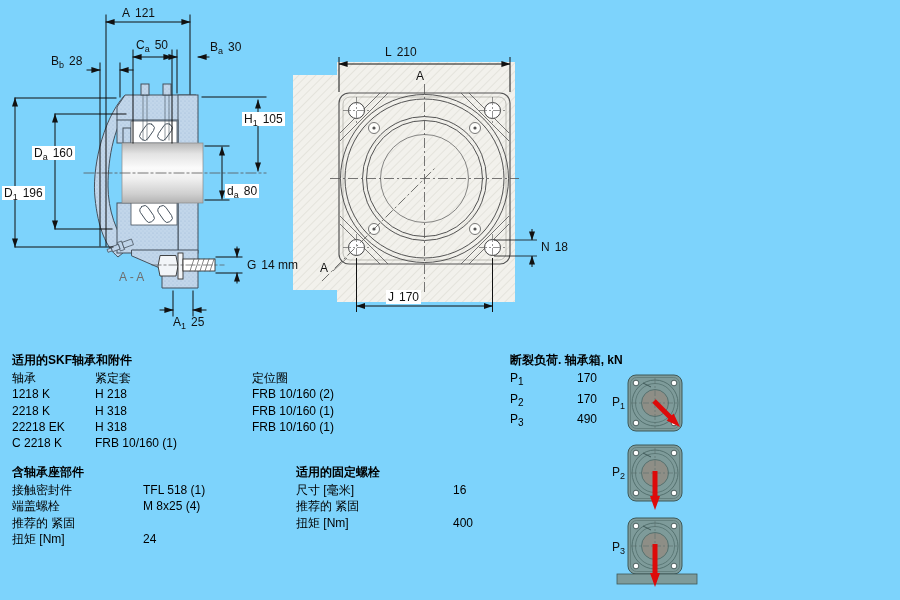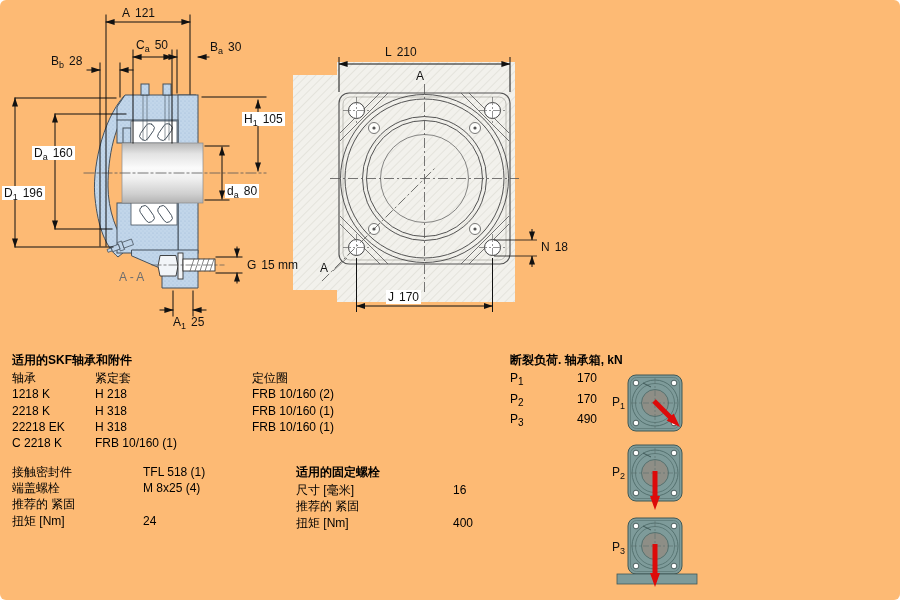--- a/index.html
+++ b/index.html
@@ -1,17 +1,17 @@
 <!DOCTYPE html>
 <html><head>
 <meta charset="utf-8">
 <style>
   html,body { margin:0; padding:0; background:#fff; }
-  .page { position:relative; width:900px; height:600px; background:#fdba74;
-          font-family:"Liberation Sans","DejaVu Sans",sans-serif; color:#000; overflow:hidden;border-radius:6px; }
+  .page { position:relative; width:900px; height:600px; background:#7dd3fc;
+          font-family:"Liberation Sans","DejaVu Sans",sans-serif; color:#000; overflow:hidden; }
   svg { position:absolute; left:0; top:0; }
   .lbl { position:absolute; font-size:12px; white-space:nowrap; color:#111; }
   .lbl sub { font-size:9px; line-height:0; }
   .lbl .val { margin-left:5px; }
   .bgw { background:#fff; padding:0 2px; }
   .gray { color:#6e6e6e; }
   .tbl { position:absolute; font-size:12px; line-height:16.2px; }
   .b { font-weight:normal; }
   .ttl { font-weight:bold; margin-bottom:2px; white-space:nowrap; }
   .grid3 { display:grid; grid-template-columns:83px 157px auto; }
@@ -246,21 +246,21 @@
   </svg>
 
   <div class="lbl" style="left:122px; top:6px;"><span>A</span><sub></sub><span class="val">121</span></div>
   <div class="lbl" style="left:136px; top:38px;"><span>C</span><sub>a</sub><span class="val">50</span></div>
   <div class="lbl" style="left:210px; top:40px;"><span>B</span><sub>a</sub><span class="val">30</span></div>
   <div class="lbl" style="left:51px; top:54px;"><span>B</span><sub>b</sub><span class="val">28</span></div>
   <div class="lbl bgw" style="left:242px; top:112px;"><span>H</span><sub>1</sub><span class="val">105</span></div>
   <div class="lbl bgw" style="left:32px; top:146px;"><span>D</span><sub>a</sub><span class="val">160</span></div>
   <div class="lbl bgw" style="left:2px; top:186px;"><span>D</span><sub>1</sub><span class="val">196</span></div>
   <div class="lbl bgw" style="left:225px; top:184px;text-align:right;"><span>d</span><sub>a</sub><span class="val">80</span></div>
-  <div class="lbl" style="left:247px; top:258px;"><span>G</span><span class="val">15 mm</span></div>
+  <div class="lbl" style="left:247px; top:258px;"><span>G</span><span class="val">14 mm</span></div>
   <div class="lbl gray" style="left:119px; top:270px;"><span>A - A</span></div>
   <div class="lbl" style="left:173px; top:315px;"><span>A</span><sub>1</sub><span class="val">25</span></div>
 
   <div class="lbl" style="left:385px; top:45px;"><span>L</span><span class="val">210</span></div>
   <div class="lbl" style="left:416px; top:69px;"><span>A</span></div>
   <div class="lbl" style="left:541px; top:240px;"><span>N</span><span class="val">18</span></div>
   <div class="lbl bgw" style="left:386px; top:290px;"><span>J</span><span class="val">170</span></div>
   <div class="lbl" style="left:320px; top:261px;"><span>A</span></div>
 
   <div class="tbl" style="left:12px; top:352px;">
@@ -277,20 +277,21 @@
       <div class="cell">FRB 10/160  (1)</div>
       <div class="cell">22218 EK</div>
       <div class="cell">H 318</div>
       <div class="cell">FRB 10/160  (1)</div>
       <div class="cell">C 2218 K</div>
       <div class="cell">FRB 10/160  (1)</div>
     </div>
   </div>
 
   <div class="tbl" style="left:12px; top:464px;">
+    <div class="ttl">含轴承座部件</div>
     <div class="grid2a">
       <div class="cell">接触密封件</div>
       <div class="cell">TFL 518  (1)</div>
       <div class="cell">端盖螺栓</div>
       <div class="cell">M 8x25  (4)</div>
       <div class="cell">推荐的 紧固</div>
       <div class="cell"></div>
       <div class="cell">扭矩 [Nm]</div>
       <div class="cell">24</div>
     </div>

